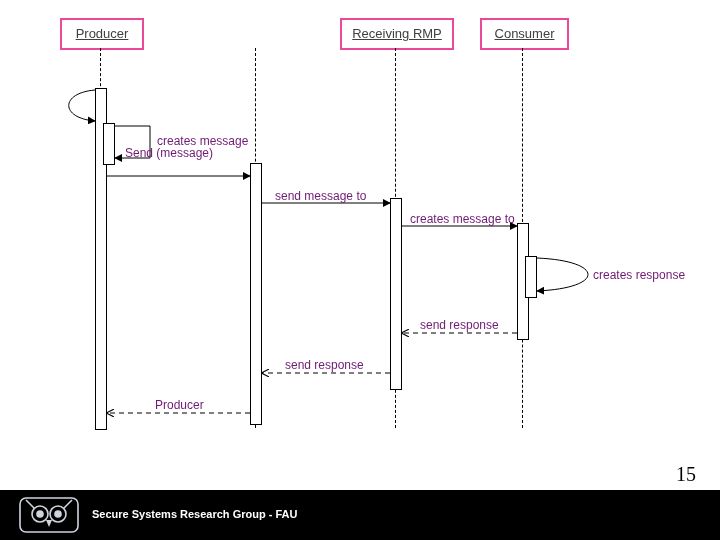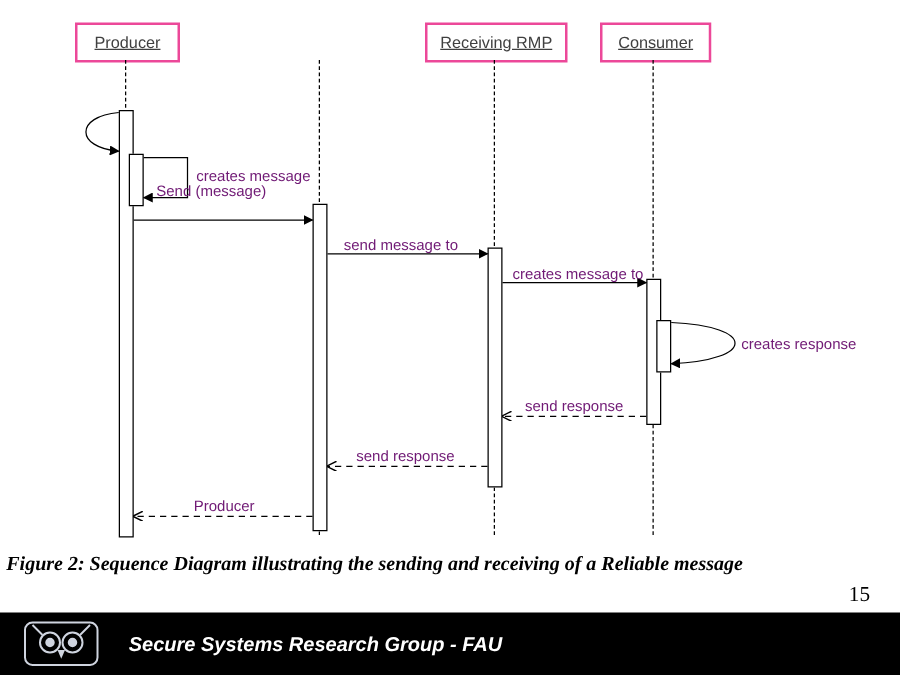--- a/index.html
+++ b/index.html
@@ -74,38 +74,36 @@
     width: 720px;
     height: 50px;
     background: #000;
     color: #fff;
   }
   .slide-number {
     position: absolute;
     right: 24px;
     bottom: 54px;
     font-family: "Times New Roman", Times, serif;
-    font-size: 17px;
+    font-size: 20px;
     color: #000;
   }
   .logo {
     position: absolute;
     left: 18px;
     top: 6px;
   }
   .footer-text {
     position: absolute;
     left: 92px;
     top: 18px;
     font-family: Arial, Helvetica, sans-serif;
-    font-size: 16px;
-    font-style: italic;
+    font-size: 11px;
     font-weight: bold;
     color: #fff;
-    margin-left: 11px;
   }
   svg.arrows {
     position: absolute;
     left: 0;
     top: 0;
     width: 640px;
     height: 420px;
     pointer-events: none;
   }
 </style>
@@ -165,21 +163,20 @@
     <div class="msg-label" style="left:80px; top:128px">Send (message)</div>
     <div class="msg-label" style="left:230px;top:171px">send message to</div>
     <div class="msg-label" style="left:365px;top:194px">creates message to</div>
     <div class="msg-label" style="left:548px;top:250px">creates response</div>
     <div class="msg-label" style="left:375px;top:300px">send response</div>
     <div class="msg-label" style="left:240px;top:340px">send response</div>
     <div class="msg-label" style="left:110px;top:380px">Producer</div>
 
   </div>
 
-  <div class="caption">Figure 2: Sequence Diagram illustrating the sending and receiving of a Reliable message</div>
 
   <div class="slide-number">15</div>
 
   <div class="footer">
     <span class="logo">
       <svg width="62" height="38" viewBox="0 0 62 38">
         <g fill="none" stroke="#cfd4df" stroke-width="1.6">
 
           <rect x="2" y="2" width="58" height="34" rx="6" ry="6"></rect>
 

